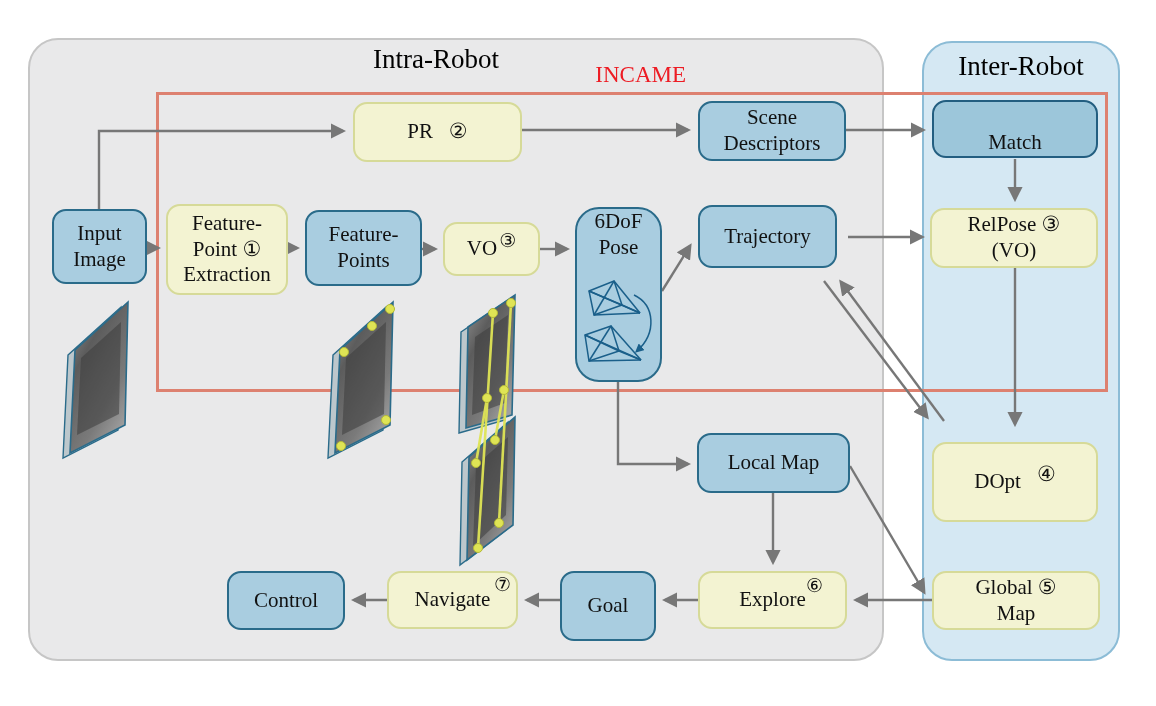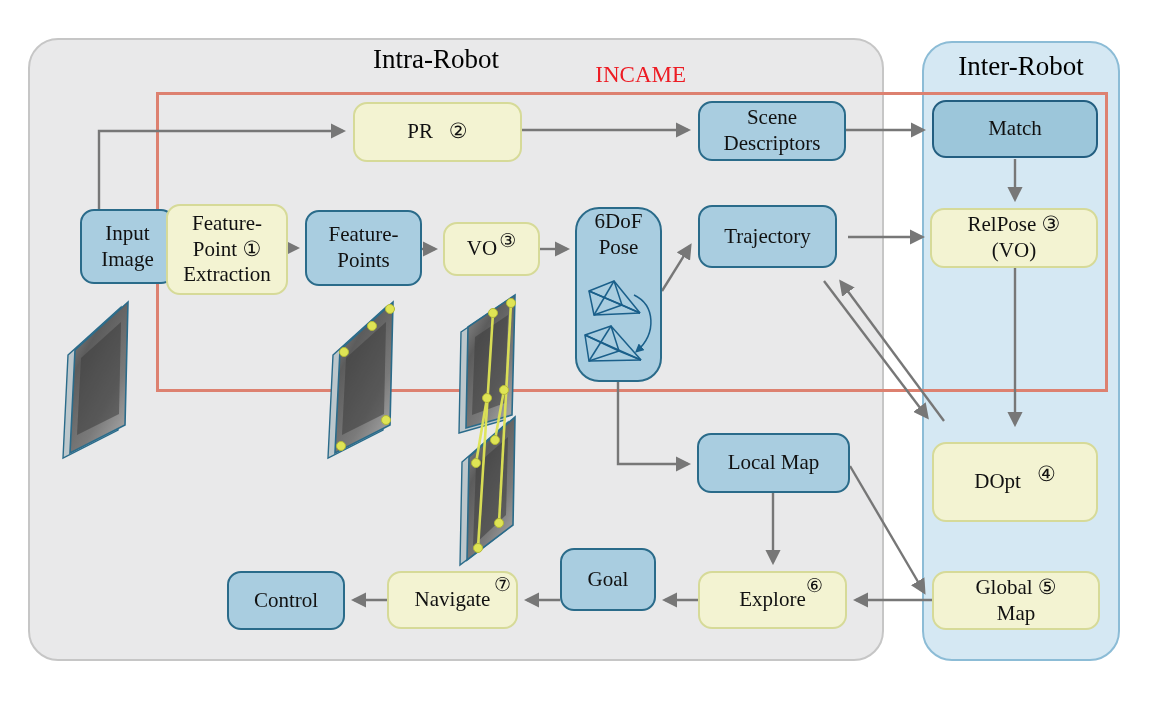--- a/index.html
+++ b/index.html
@@ -25,33 +25,33 @@
     position:absolute;box-sizing:border-box;z-index:4;
     display:flex;align-items:center;justify-content:center;
     border-radius:14px;text-align:center;
   }
   .node .lbl{white-space:pre-line;font-size:21px;line-height:1.22;}
   .blue{background:#a9cde0;border:2px solid #2a6b8a;}
   .darkblue{background:#9cc6da;border:2px solid #235e80;}
   .yellow{background:#f3f3d2;border:2px solid #d6da98;}
   #n-pr{left:353px;top:102px;width:169px;height:60px;}
   #n-scene{left:698px;top:101px;width:148px;height:60px;}
-  #n-match{left:932px;top:100px;width:166px;height:58px;}
-  #n-input{left:52px;top:209px;width:95px;height:75px;margin-left:28px;}
+  #n-match{left:932px;top:100px;width:166px;height:58px;align-items:flex-end;}
+  #n-input{left:52px;top:209px;width:95px;height:75px;}
   #n-fpe{left:166px;top:204px;width:122px;height:91px;}
   #n-fp{left:305px;top:210px;width:117px;height:76px;}
   #n-vo{left:443px;top:222px;width:97px;height:54px;}
   #n-pose{left:575px;top:207px;width:87px;height:175px;border-radius:24px;align-items:flex-start;}
   #n-traj{left:698px;top:205px;width:139px;height:63px;}
   #n-relpose{left:930px;top:208px;width:168px;height:60px;}
   #n-dopt{left:932px;top:442px;width:166px;height:80px;}
   #n-localmap{left:697px;top:433px;width:153px;height:60px;}
   #n-globalmap{left:932px;top:571px;width:168px;height:59px;}
   #n-explore{left:698px;top:571px;width:149px;height:58px;}
-  #n-goal{left:560px;top:548px;width:96px;height:63px;}
+  #n-goal{left:560px;top:571px;width:96px;height:70px;}
   #n-navigate{left:387px;top:571px;width:131px;height:58px;}
   #n-control{left:227px;top:571px;width:118px;height:59px;}
   
   .badge{font-size:19px;line-height:1;}
   .badge.sup-after{transform:translateY(-9px);margin-left:2px;}
   .badge.dopt-b{font-size:21px;transform:translateY(-8px);margin-left:16px;}
   .badge.corner{position:absolute;}
   #n-explore .badge.corner{right:22px;top:3px;}
   #n-navigate .badge.corner{right:5px;top:2px;}
   

